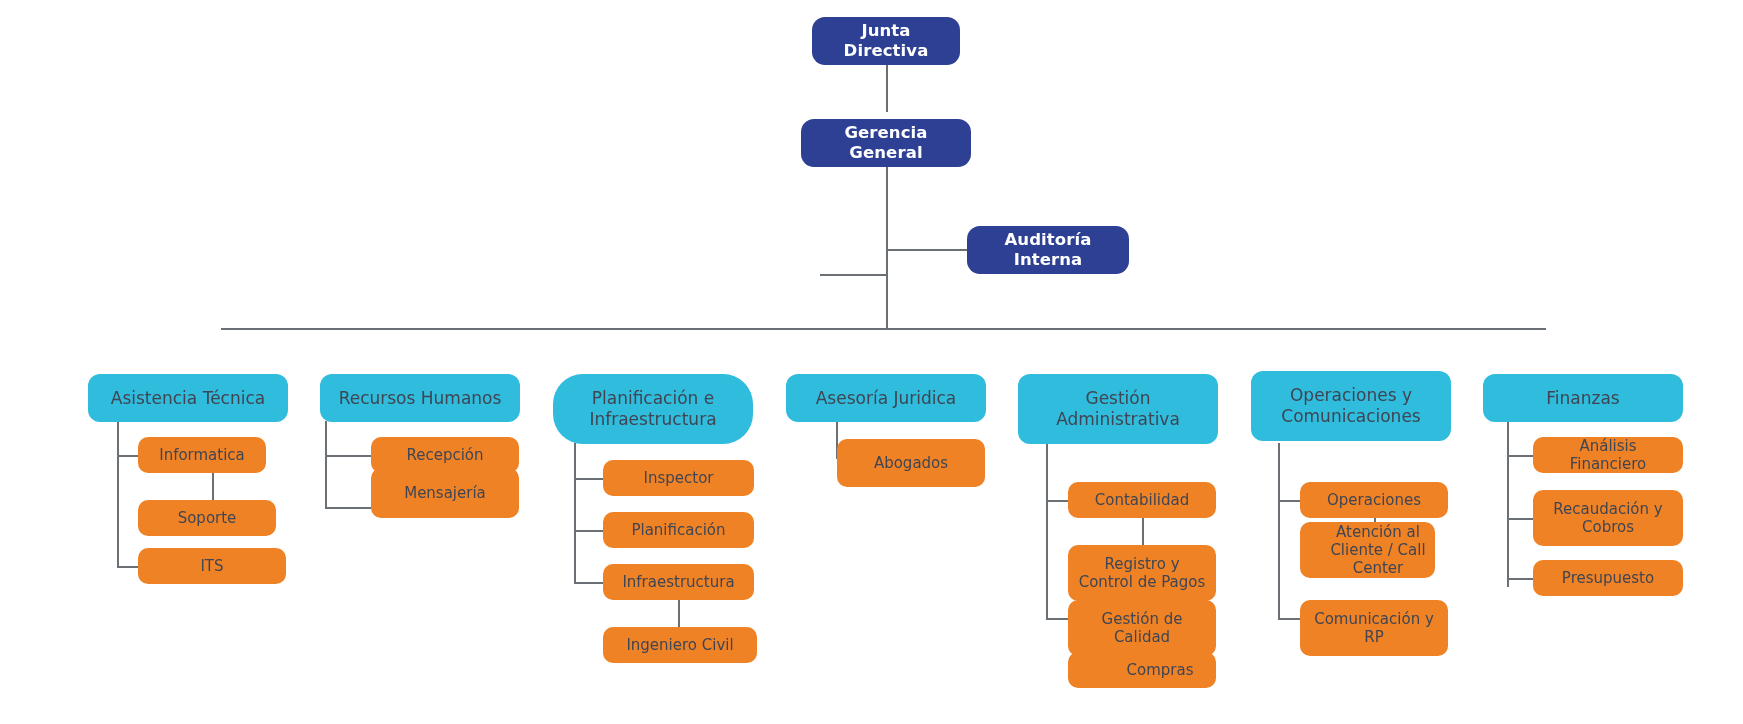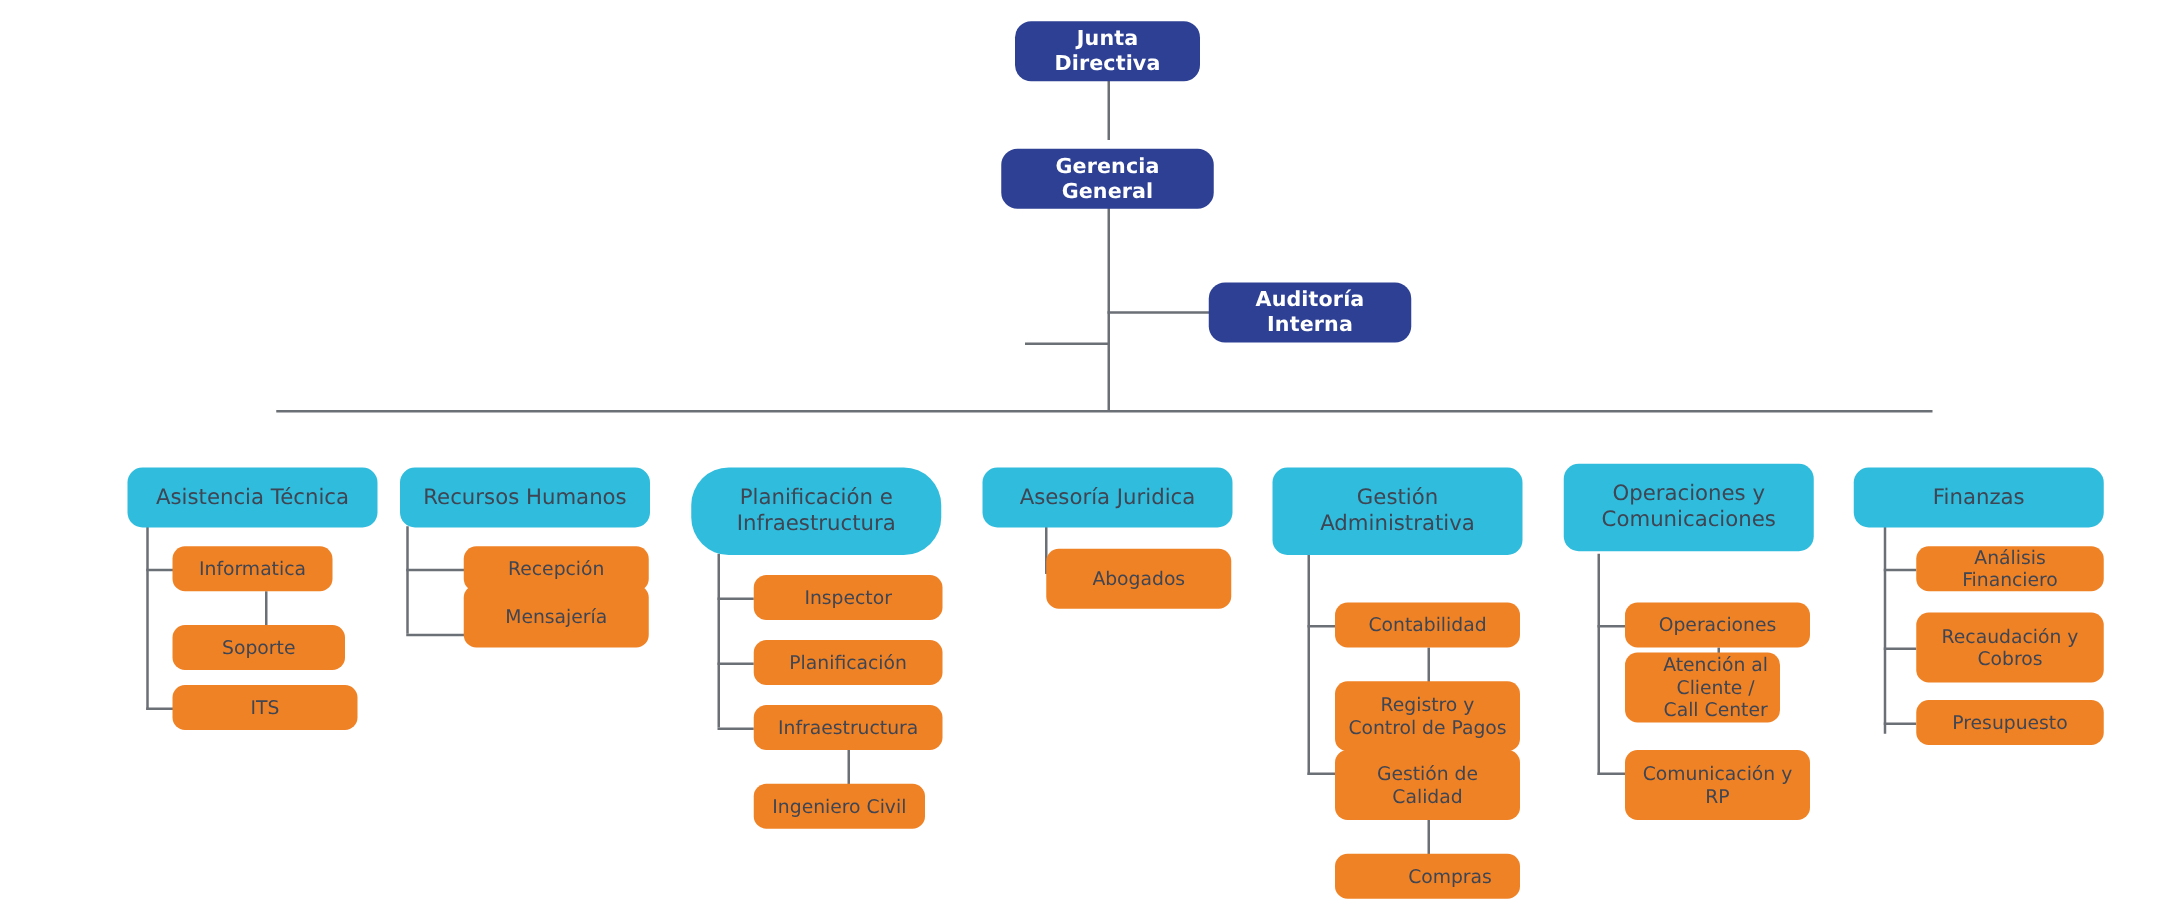--- a/index.html
+++ b/index.html
@@ -124,21 +124,21 @@
 
   <div class="node navy" style="left:801px; top:119px; width:170px; height:48px;">
     <span>Gerencia General</span>
   </div>
 
 
   <div class="node navy" style="left:967px; top:226px; width:162px; height:48px;">
     <span>Auditoría Interna</span>
   </div>
 
-  <div class="node cyan" style="left:102px; top:374px; width:200px; height:48px;align-items:center;">
+  <div class="node cyan" style="left:88px; top:374px; width:200px; height:48px;align-items:center;">
     <span>Asistencia Técnica</span>
   </div>
 
   <div class="node cyan" style="left:320px; top:374px; width:200px; height:48px;">
     <span>Recursos Humanos</span>
   </div>
 
   <div class="node cyan" style="left:553px; top:374px; width:200px; height:70px;border-radius:30px;">
     <span>Planificación e Infraestructura</span>
   </div>
@@ -178,45 +178,45 @@
 
   <div class="node orange" style="left:603px; top:460px; width:151px; height:36px;">
     <span>Inspector</span>
   </div>
   <div class="node orange" style="left:603px; top:512px; width:151px; height:36px;justify-content:center;">
     <span>Planificación</span>
   </div>
   <div class="node orange" style="left:603px; top:564px; width:151px; height:36px;">
     <span>Infraestructura</span>
   </div>
-  <div class="node orange" style="left:603px; top:627px; width:137px; height:36px;">
+  <div class="node orange" style="left:603px; top:627px; width:154px; height:36px;">
     <span>Ingeniero Civil</span>
   </div>
 
   <div class="node orange" style="left:837px; top:439px; width:148px; height:48px;">
     <span>Abogados</span>
   </div>
 
   <div class="node orange" style="left:1068px; top:482px; width:148px; height:36px;">
     <span>Contabilidad</span>
   </div>
   <div class="node orange" style="left:1068px; top:545px; width:148px; height:56px;">
     <span>Registro y Control de Pagos</span>
   </div>
   <div class="node orange" style="left:1068px; top:600px; width:148px; height:56px;">
     <span>Gestión de Calidad</span>
   </div>
-  <div class="node orange" style="left:1068px; top:683px; width:148px; height:36px;padding-left:44px;">
+  <div class="node orange" style="left:1068px; top:652px; width:148px; height:36px;padding-left:44px;">
     <span>Compras</span>
   </div>
 
   <div class="node orange" style="left:1300px; top:482px; width:148px; height:36px;">
     <span>Operaciones</span>
   </div>
-  <div class="node orange" style="left:1300px; top:522px; width:124px; height:56px;padding-left:29px;">
+  <div class="node orange" style="left:1300px; top:522px; width:135px; height:56px;padding-left:29px;">
     <span>Atención al Cliente / Call Center</span>
   </div>
   <div class="node orange" style="left:1300px; top:600px; width:148px; height:56px;">
     <span>Comunicación y RP</span>
   </div>
 
   <div class="node orange" style="left:1533px; top:437px; width:150px; height:36px;">
     <span>Análisis Financiero</span>
   </div>
   <div class="node orange" style="left:1533px; top:490px; width:150px; height:56px;">

